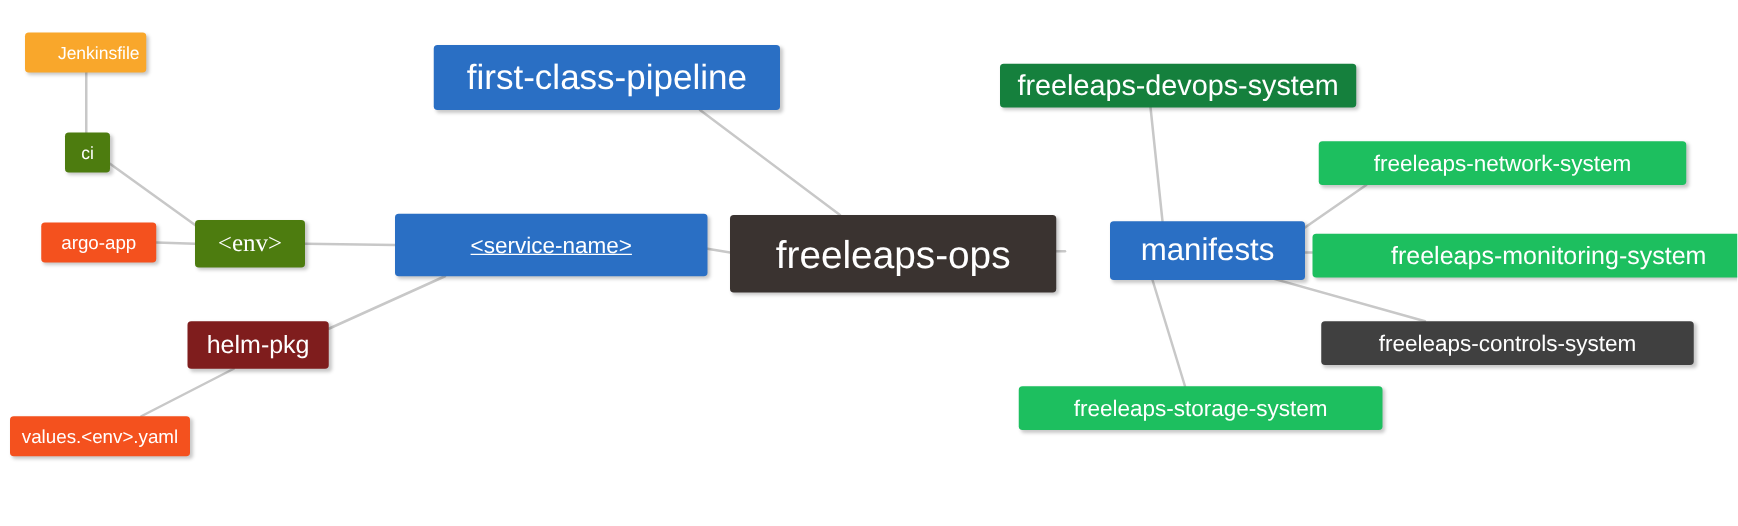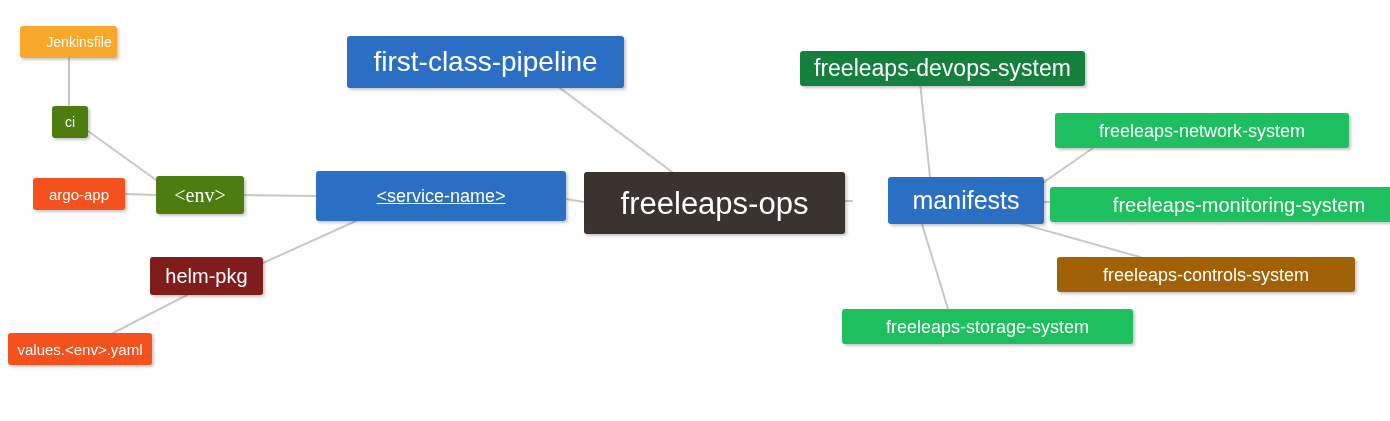--- a/index.html
+++ b/index.html
@@ -100,20 +100,20 @@
       </div>
       <div class="node" style="left: 800px; top: 28px; width: 285px; height: 35px; background: #15803d; font-size: 23px; margin-top: 23px;">
         <span class="node-label">freeleaps-devops-system</span>
       </div>
       <div class="node" style="left: 1055px; top: 113px; width: 294px; height: 35px; background: rgb(29, 191, 95); font-size: 18px; align-items: center;">
         <span class="node-label">freeleaps-network-system</span>
       </div>
       <div class="node" style="left: 1050px; top: 187px; width: 378px; height: 35px; background: rgb(29, 191, 95); font-size: 20px;">
         <span class="node-label">freeleaps-monitoring-system</span>
       </div>
-      <div class="node" style="left: 1057px; top: 257px; width: 298px; height: 35px; background: #a16207; font-size: 18px;">
+      <div class="node" style="left: 1057px; top: 257px; width: 298px; height: 35px; background: #404040; font-size: 18px;">
         <span class="node-label">freeleaps-controls-system</span>
       </div>
-      <div class="node" style="left: 842px; top: 309px; width: 291px; height: 35px; background: rgb(29, 191, 95); font-size: 18px;">
+      <div class="node" style="left: 815px; top: 309px; width: 291px; height: 35px; background: rgb(29, 191, 95); font-size: 18px;">
         <span class="node-label">freeleaps-storage-system</span>
       </div>
     </div>
 </div>
 
 </body></html>

